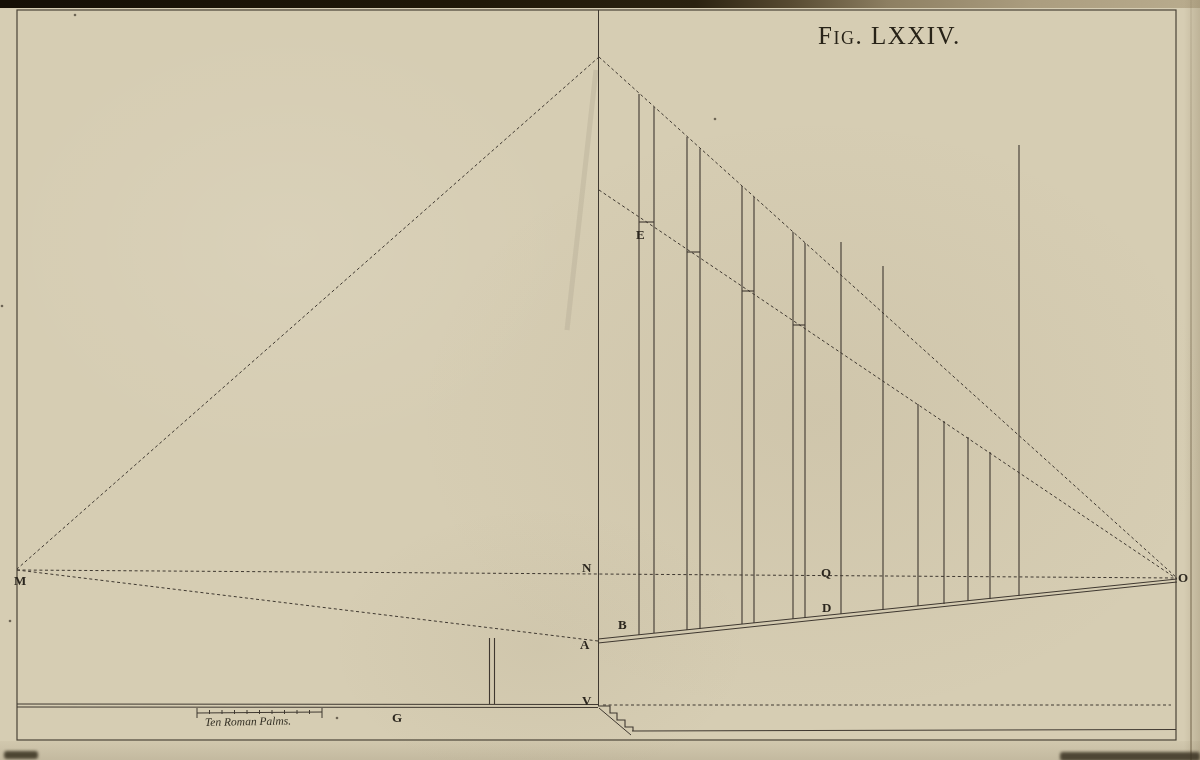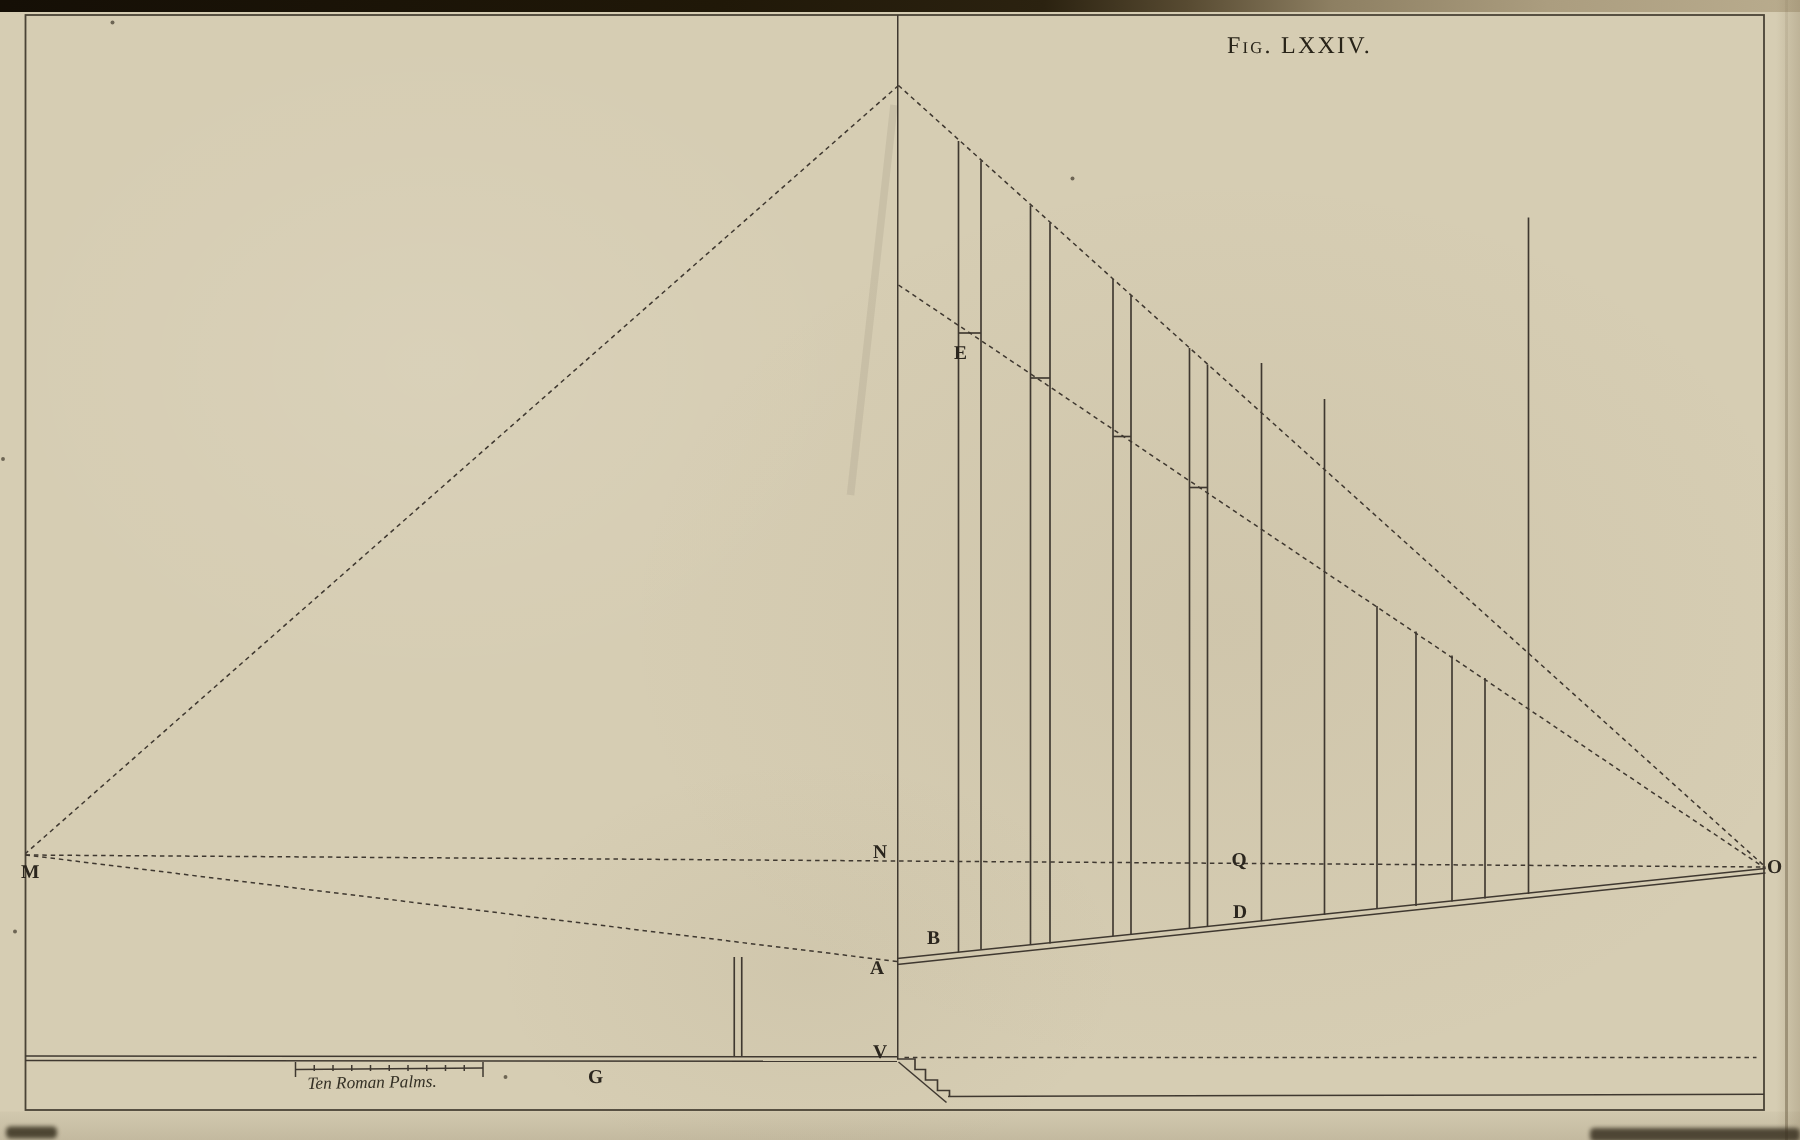--- a/index.html
+++ b/index.html
@@ -36,21 +36,21 @@
     background:#3a3222;border-radius:3px;filter:blur(1.5px);opacity:.85;
   }
   .bottom-margin{
     position:absolute;left:0;top:741px;width:1200px;height:19px;
     background:linear-gradient(to bottom, rgba(120,105,78,0.05), rgba(110,96,70,0.18));
   }
   svg.diagram{position:absolute;left:0;top:0;}
   .fig-title{
     position:absolute;left:818px;top:22px;
     font-variant:small-caps;
-    font-size:16px;letter-spacing:1.5px;
+    font-size:25px;letter-spacing:1.5px;
     color:#282318;
   }
 </style>
 </head>
 <body>
 
 <div class="page">
   <svg class="diagram" width="1200" height="760" viewBox="0 0 1200 760" id="diagram-svg">
       <rect x="17" y="10" width="1159" height="730" fill="none" stroke="#4a4336" stroke-width="1.2"></rect>
       <line x1="596" y1="70" x2="567" y2="330" stroke="#5a5040" stroke-width="5" stroke-opacity="0.1"></line>

